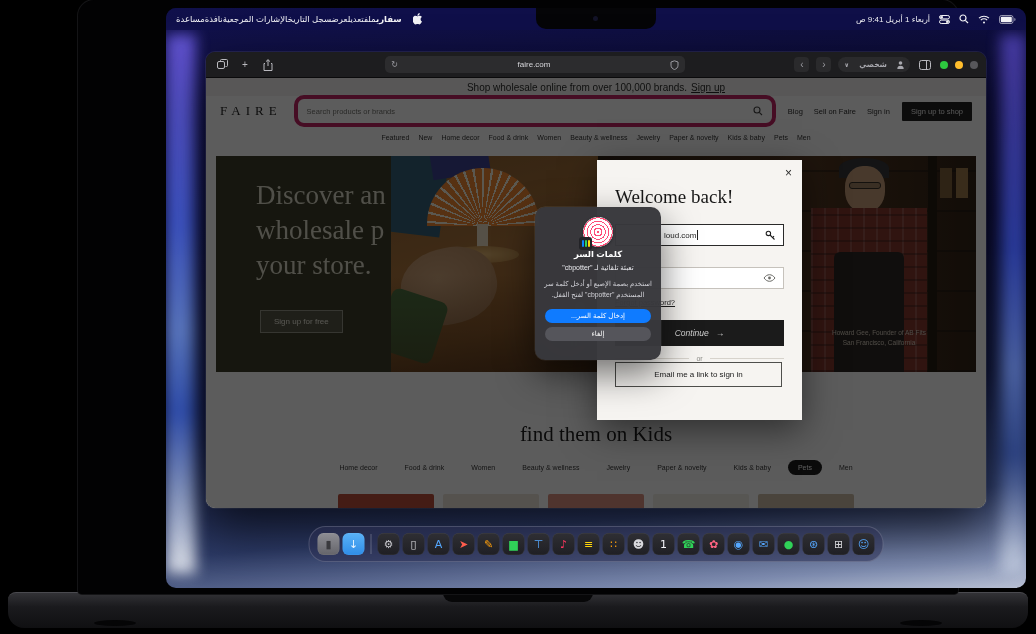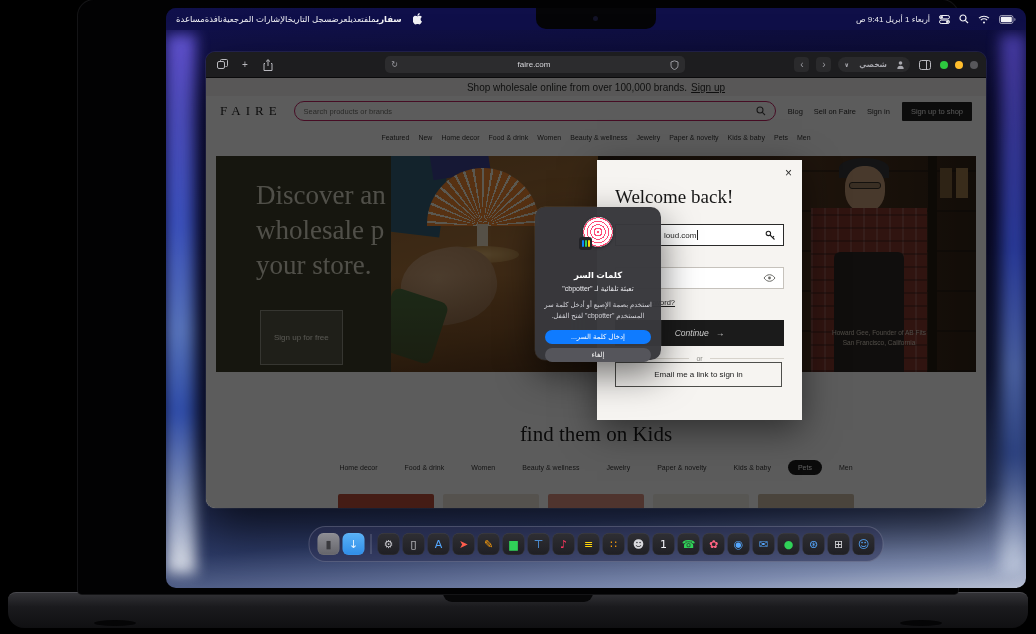--- a/index.html
+++ b/index.html
@@ -42,30 +42,30 @@
   #profile-pill{height:15px;border-radius:8px;background:#2a2a2c;color:#a8a8ae;font-size:7.5px;display:inline-flex;align-items:center;gap:10px;padding:0 6px;direction:rtl;font-weight:bold;}
   .light{width:8px;height:8px;border-radius:50%;}
   #light-zoom{background:#2dc93f;} #light-min{background:#ffbd2c;} #light-close{background:#57575b;}
 
   
   #content{position:absolute;left:0;top:26px;width:780px;height:430px;background:#fff;overflow:hidden;}
   #banner{height:18px;background:#f2f1ef;display:flex;align-items:center;justify-content:center;gap:4px;font-size:10px;color:#1b1b1b;}
   #banner a{color:#1b1b1b;text-decoration:underline;}
   #site-header{height:30px;display:flex;align-items:center;padding:0 14px;gap:12px;}
   #logo{font-family:"Liberation Serif","DejaVu Serif",serif;font-size:13px;letter-spacing:5px;color:#141414;}
-  #search-pill{flex:1;height:20px;border:1px solid #be185d;border-radius:10px;display:flex;align-items:center;padding:0 9px;font-size:7.5px;color:#6d6d68;gap:6px;}
+  #search-pill{flex:1;height:32px;border:4px solid #be185d;border-radius:10px;display:flex;align-items:center;padding:0 9px;font-size:7.5px;color:#6d6d68;gap:6px;}
   #search-pill .ph{flex:1;}
   #header-links{display:flex;align-items:center;gap:11px;font-size:7.5px;color:#1b1b1b;white-space:nowrap;}
   #signup-shop{background:#161616;color:#e8e8e8;font-size:7.5px;padding:5px 9px;border-radius:1px;white-space:nowrap;}
   #catnav{height:22px;display:flex;align-items:center;justify-content:center;gap:9px;font-size:7px;color:#2a2a2a;}
 
   
   #hero{left:10px;top:78px;width:760px;height:216px;background:#32321e;overflow:hidden;}
   #hero-text{left:40px;top:22px;color:#dcdac6;font-family:"Liberation Serif","DejaVu Serif",serif;font-size:27px;line-height:1.3;}
-  #hero-cta{left:44px;top:154px;background:rgba(255,255,255,0.14);border:1px solid #8f8f80;color:#eceadb;font-size:8px;padding:22px 13px;}
+  #hero-cta{left:44px;top:154px;background:rgba(255,255,255,0.14);border:1px solid #8f8f80;color:#eceadb;font-size:8px;padding:6px 13px;}
   #photo-craft{left:175px;top:0;width:207px;height:216px;background:linear-gradient(165deg,#8a5a28 0%,#a86e32 45%,#9a6028 75%,#70431c 100%);overflow:hidden;}
   #craft-teal{left:-10px;top:-12px;width:64px;height:90px;background:#2a5a72;transform:rotate(7deg);}
   #craft-navy{left:40px;top:-8px;width:58px;height:28px;background:#333a8c;transform:rotate(-9deg);}
   #craft-fan{left:36px;top:12px;width:112px;height:58px;border-radius:112px 112px 0 0;
     background:repeating-conic-gradient(from 266deg at 50% 100%,#f08028 0deg 7deg,#fdf2dc 7deg 9.5deg);}
   #craft-stand{left:86px;top:68px;width:11px;height:28px;background:#e9dcc0;}
   #craft-base{left:56px;top:90px;width:72px;height:17px;border-radius:50%;background:radial-gradient(#e0b068,#b5803c);}
   #craft-hand{left:10px;top:92px;width:96px;height:76px;border-radius:46%;transform:rotate(-14deg);background:radial-gradient(ellipse at 40% 40%,#d0a478,#ad7c50);}
   #craft-sprig{left:-8px;top:138px;width:58px;height:64px;background:#47703a;transform:rotate(18deg);border-radius:8px;}
   #craft-snake{left:150px;top:156px;width:48px;height:44px;border:6px solid #c4702a;border-radius:50%;border-left-color:transparent;transform:rotate(25deg);}
@@ -109,21 +109,21 @@
   #continue-btn{margin-top:11px;width:169px;height:26px;background:#1b1b1b;color:#d2d2d2;font-size:8.5px;display:flex;align-items:center;justify-content:center;gap:7px;font-style:italic;}
   #or-row{margin-top:9px;display:flex;align-items:center;gap:7px;font-size:7px;color:#8a8a85;}
   #or-row .line{flex:1;height:1px;background:#d7d3cc;}
   #emaillink-btn{margin-top:0;width:167px;height:25px;border:1px solid #4f4f4c;color:#1b1b1b;font-size:8px;display:flex;align-items:center;justify-content:center;}
 
   
   #tid{left:329px;top:129px;width:126px;height:153px;background:rgba(56,56,60,0.98);border-radius:10px;box-shadow:0 14px 36px rgba(0,0,0,0.55),0 0 0 0.5px rgba(255,255,255,0.14);direction:rtl;text-align:center;color:#fff;padding-top:10px;}
   #tid-icon{position:relative;width:30px;height:30px;margin:0 auto;border-radius:50%;background:repeating-radial-gradient(circle at 50% 50%,#ff4d77 0 1px,#fff 1px 3.4px);box-shadow:0 1px 3px rgba(0,0,0,0.4);}
   #tid-badge{position:absolute;left:-4px;bottom:-3px;width:13px;height:13px;border-radius:3px;background:#232327;display:flex;align-items:center;justify-content:center;gap:1px;}
   #tid-badge i{width:2px;height:7px;border-radius:1px;}
-  #tid-title{margin-top:23px;font-size:8.5px;font-weight:bold;}
+  #tid-title{margin-top:2px;font-size:8.5px;font-weight:bold;}
   #tid-sub{margin-top:5px;font-size:7px;color:#ececf0;}
   #tid-body{margin-top:7px;font-size:6.8px;line-height:1.55;color:#d2d2d8;padding:0 9px;}
   #tid-primary{margin:9px auto 0;width:106px;height:14px;border-radius:7px;background:#0f7bff;font-size:7px;line-height:14px;color:#fff;}
   #tid-cancel{margin:4px auto 0;width:106px;height:14px;border-radius:7px;background:#55555b;font-size:7px;line-height:14px;color:#fff;}
 
   
   #dock{left:50%;transform:translateX(-50%);top:518px;height:36px;background:rgba(46,50,86,0.55);border:1px solid rgba(255,255,255,0.17);border-radius:17px;display:flex;align-items:center;gap:3px;padding:0 8px;}
   .dock-tile{width:22px;height:22px;border-radius:6px;background:linear-gradient(#2f2f34,#1f1f24);box-shadow:inset 0 0 0 0.5px rgba(255,255,255,0.09);display:flex;align-items:center;justify-content:center;}
   .dock-glyph{font-size:11px;line-height:1;font-family:"DejaVu Sans",sans-serif;}
   #dock-sep{width:1px;height:20px;background:rgba(255,255,255,0.25);margin:0 3px;}

